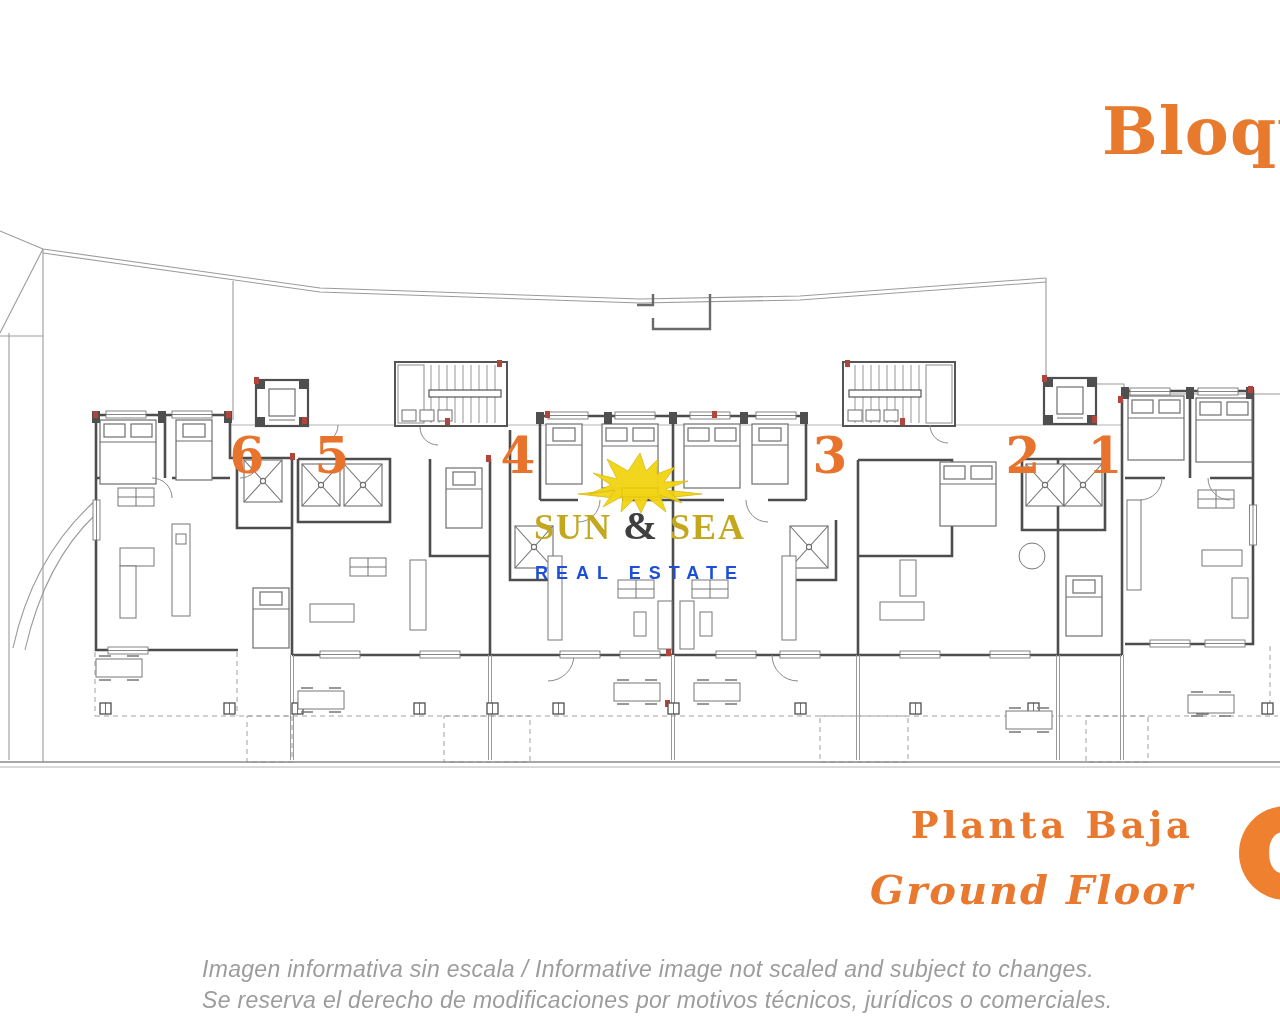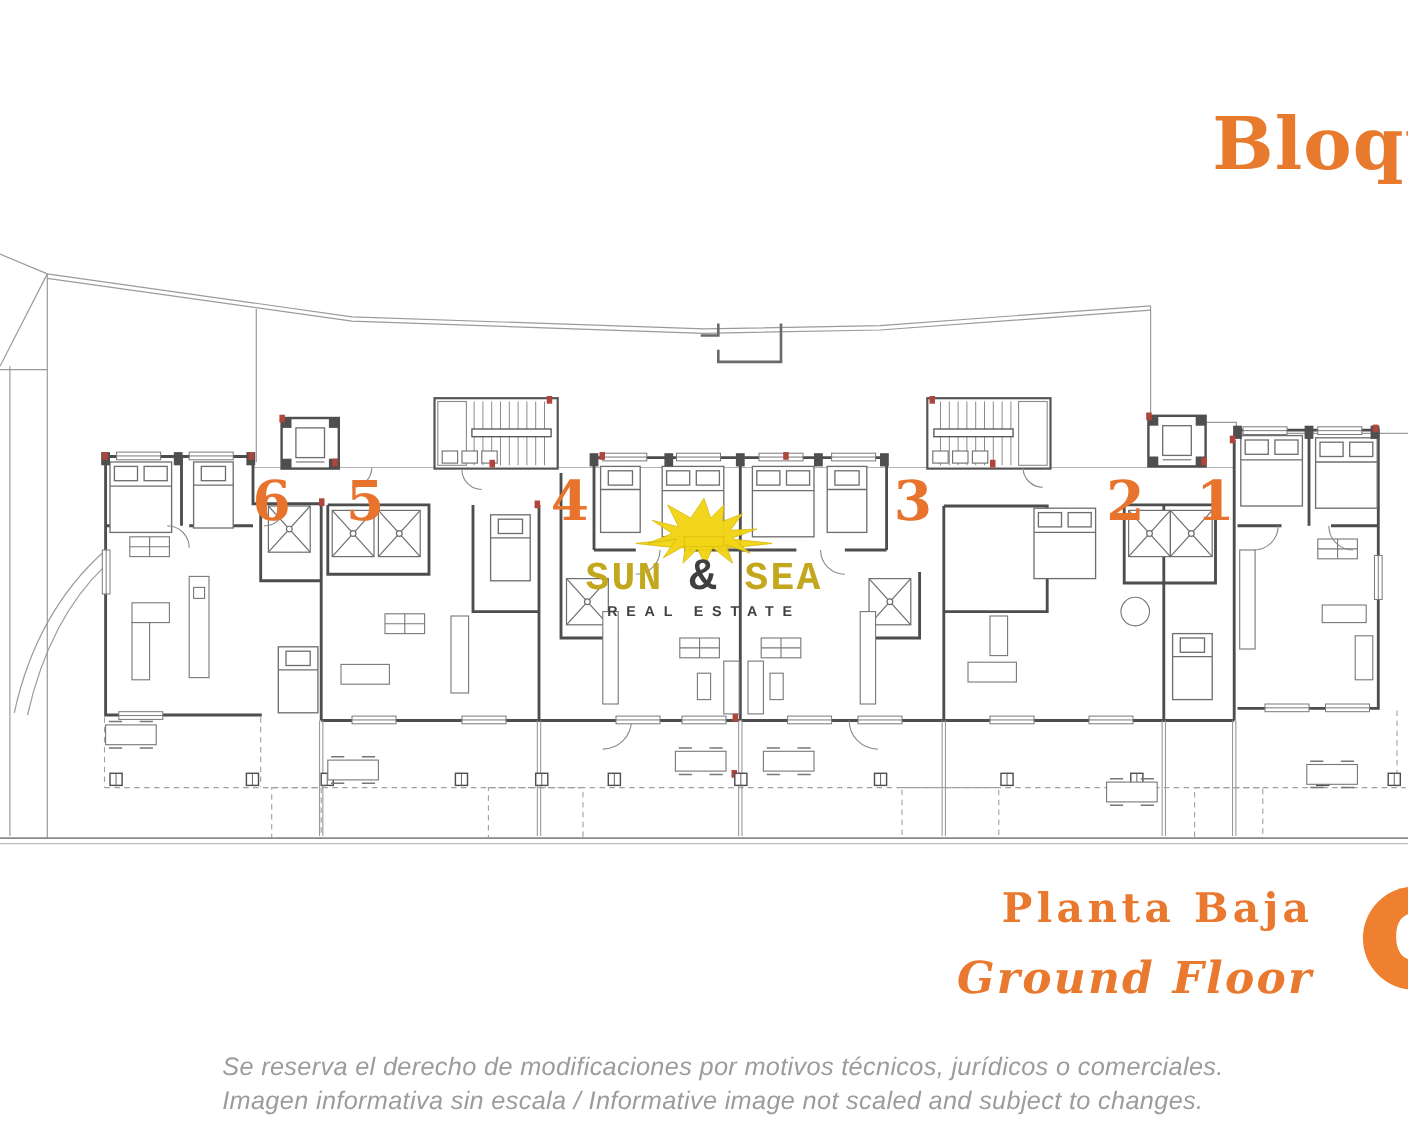--- a/index.html
+++ b/index.html
@@ -3,25 +3,25 @@
 <meta charset="utf-8">
 <style>
   html,body{margin:0;padding:0;background:#e9e9e9;}
   .page{position:relative;width:1280px;height:1024px;background:#ffffff;overflow:hidden;
         font-family:"Liberation Sans",sans-serif;}
   .plan-svg{position:absolute;left:0;top:0;}
   .block-title{position:absolute;left:1102px;top:98px;font-family:"DejaVu Serif",serif;
         font-weight:bold;font-size:66px;letter-spacing:1px;color:#e87a2e;white-space:nowrap;line-height:1;}
   .logo{position:absolute;left:490px;top:452px;width:300px;text-align:center;}
   .logo .sun{display:block;margin:0 auto;}
-  .logo .brand{margin-top:-10px;font-family:Liberation Mono, monospace;font-weight:bold;font-size:36px;
+  .logo .brand{margin-top:-10px;font-family:Liberation Serif, serif;font-weight:bold;font-size:36px;
         letter-spacing:2px;color:#c3a81e;line-height:1.05;}
   .logo .brand .amp{color:#3f3f3f;font-size:41px;}
-  .logo .sub{margin-top:1px;font-family:"Liberation Sans",sans-serif;font-size:13px;
-        letter-spacing:8px;color:#404040;font-weight:bold;}
+  .logo .sub{margin-top:16px;font-family:"Liberation Sans",sans-serif;font-size:18px;
+        letter-spacing:8px;color:#1d4ed8;font-weight:bold;}
   .floor-label{position:absolute;right:86px;top:804px;text-align:right;color:#e8792e;}
   .floor-label .es{font-family:"DejaVu Serif",serif;font-weight:bold;font-size:37px;letter-spacing:4px;line-height:1.15;text-align:right;}
   .floor-label .en{font-family:"DejaVu Serif",serif;font-style:italic;font-weight:bold;font-size:40px;letter-spacing:2px;line-height:1.15;margin-top:20px;}
   .floor-badge{position:absolute;left:1239px;top:806px;width:94px;height:94px;border-radius:50%;
         background:#ee8030;color:#ffffff;display:flex;align-items:center;justify-content:center;
         font-family:"DejaVu Serif",serif;font-weight:bold;font-size:56px;}
   .disclaimer{position:absolute;left:202px;top:954px;color:#9c9c9c;font-style:italic;
         font-size:23px;letter-spacing:0.3px;line-height:1.33;}
   .unit-num{font-family:"DejaVu Serif",serif;font-weight:bold;font-size:50px;fill:#e8732c;}
   text{user-select:none;}
@@ -372,17 +372,17 @@
 
   <div class="floor-label">
     <div class="es">Planta Baja</div>
     <div class="en">Ground Floor</div>
   </div>
   <div class="floor-badge">
     <span>0</span>
   </div>
 
   <div class="disclaimer">
+    <div>Imagen informativa sin escala /  Informative image not scaled and subject to changes.</div>
     <div>Se reserva el derecho de modificaciones por motivos técnicos, jurídicos o comerciales.</div>
-    <div>Imagen informativa sin escala /  Informative image not scaled and subject to changes.</div>
   </div>
 
 </div>
 
 </body></html>

